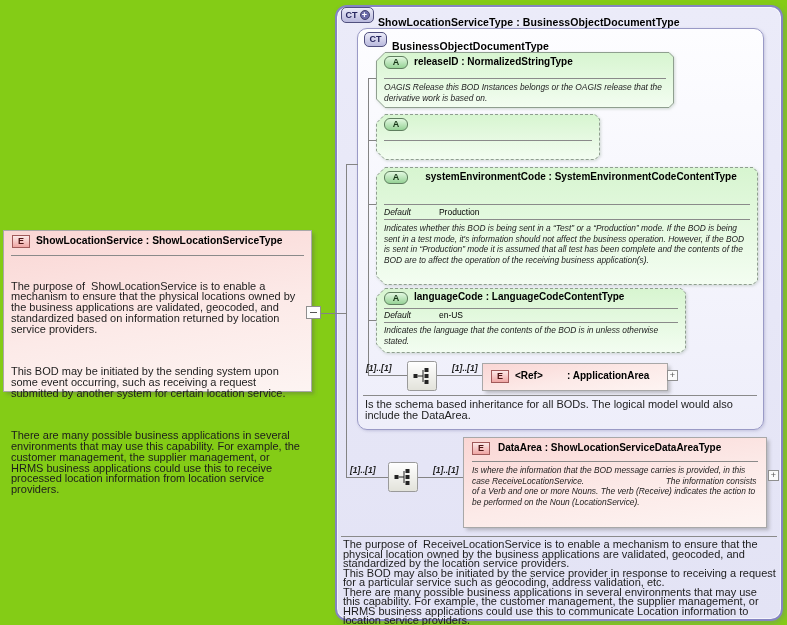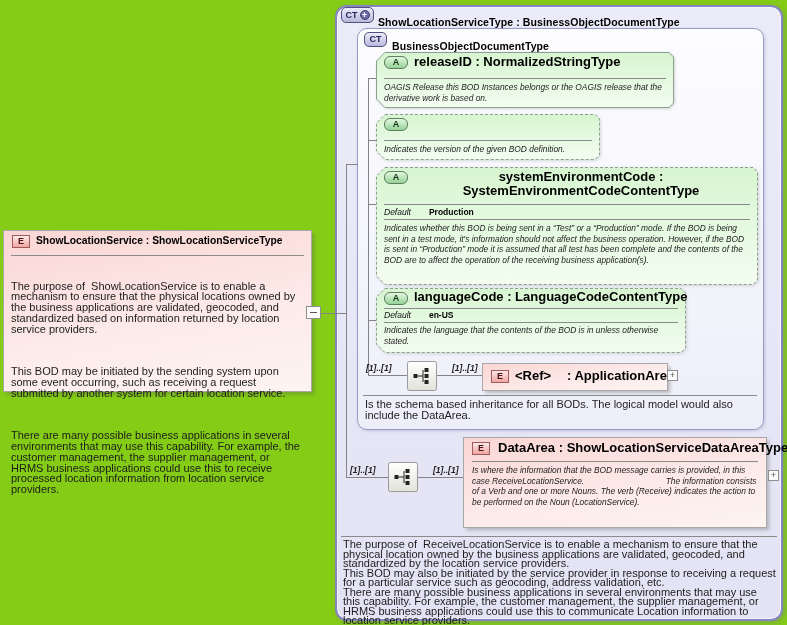--- a/index.html
+++ b/index.html
@@ -44,30 +44,30 @@
     border:1px solid #5f7e5f;border-radius:6px;
     font-size:9px;font-weight:bold;color:#173517;line-height:1;
   }
   .e-icon{
     position:absolute;width:18px;height:13px;box-sizing:border-box;
     display:flex;align-items:center;justify-content:center;
     background:linear-gradient(180deg,#fcE9e8,#efa5a3);
     border:1px solid #a05а5a;border:1px solid #a05a5a;
     font-size:9px;font-weight:bold;color:#4c1414;line-height:1;
   }
-  .box-title{position:absolute;font-size:13px;font-weight:bold;line-height:14px;white-space:nowrap;}
+  .box-title{position:absolute;font-size:10px;font-weight:bold;line-height:14px;white-space:nowrap;}
   .box-title.wrap{white-space:normal;text-align:center;}
   .sep{position:absolute;height:1px;background:#8a8a8a;}
   .box-desc{
     position:absolute;font-size:8.4px;font-style:italic;color:#1c1c1c;
     line-height:10.5px;white-space:pre-wrap;
   }
   .default-row{position:absolute;font-size:8.5px;line-height:12px;white-space:nowrap;}
   .default-label{font-style:italic;color:#111;text-align:right;}
-  .default-value{font-weight:bold;margin-left:18px;color:#000;}
+  .default-value{font-weight:normal;margin-left:28px;color:#000;}
   
   .elem-box{
     background:linear-gradient(170deg,#fad6d4 0%,#fceae8 55%,#fdf4f2 100%);
     border:1px solid #a8a8a8;
     box-shadow:2.5px 2.5px 3.5px rgba(90,90,90,.35);
   }
   .card-label{position:absolute;font-size:8.5px;font-weight:bold;font-style:italic;color:#222;white-space:nowrap;}
   .seq-icon{position:absolute;width:30px;height:30px;}
   .plus-box{
     position:absolute;width:11px;height:11px;box-sizing:border-box;
@@ -146,21 +146,20 @@
       <defs>
           <linearGradient id="g2" x1="0" y1="0" x2="0" y2="1">
         <stop offset="0" stop-color="#d7f5d0"></stop>
             <stop offset="1" stop-color="#f3fdf1"></stop>
       </linearGradient>
         </defs>
       <path d="M 9 0.5 L 219 0.5 L 223.5 5 L 223.5 41 L 219 45.5 L 9 45.5 L 0.5 37 L 0.5 9 Z" fill="url(#g2)" stroke="#8f9f8f" stroke-dasharray="3 2"></path>
     </svg>
     <span class="a-icon">A</span>
     <div class="sep" style="left:8px;right:8px;top:26px"></div>
-    <div class="box-desc" style="left:8px;top:30px;width:208px">Indicates the version of the given BOD definition.</div>
   </div>
 
   <div class="abs attr-box" style="left:376px;top:167px;width:382px;height:118px">
     <svg class="outline" width="382" height="118">
       <defs>
           <linearGradient id="g3" x1="0" y1="0" x2="0" y2="1">
         <stop offset="0" stop-color="#d7f5d0"></stop>
             <stop offset="1" stop-color="#f3fdf1"></stop>
       </linearGradient>
         </defs>

